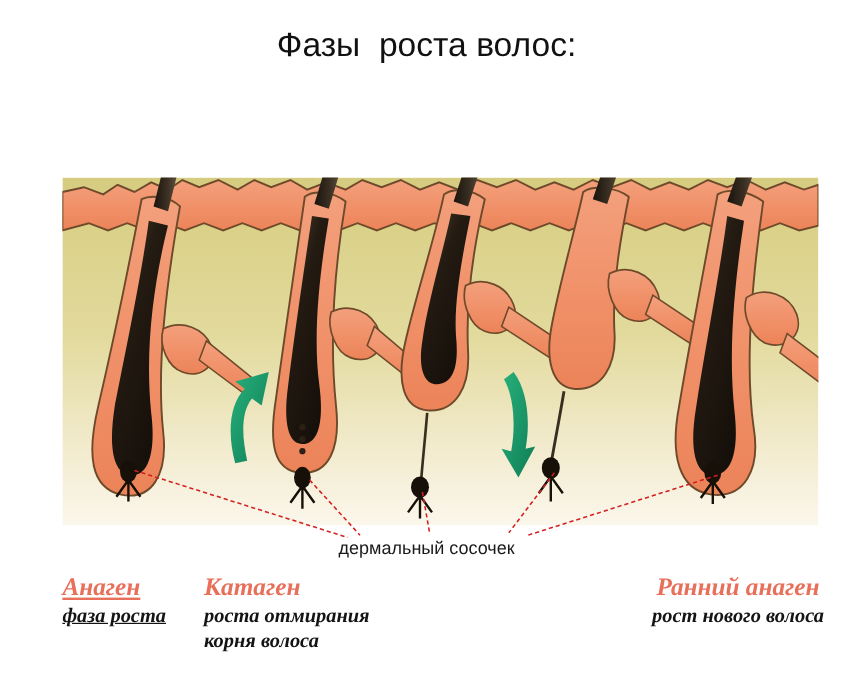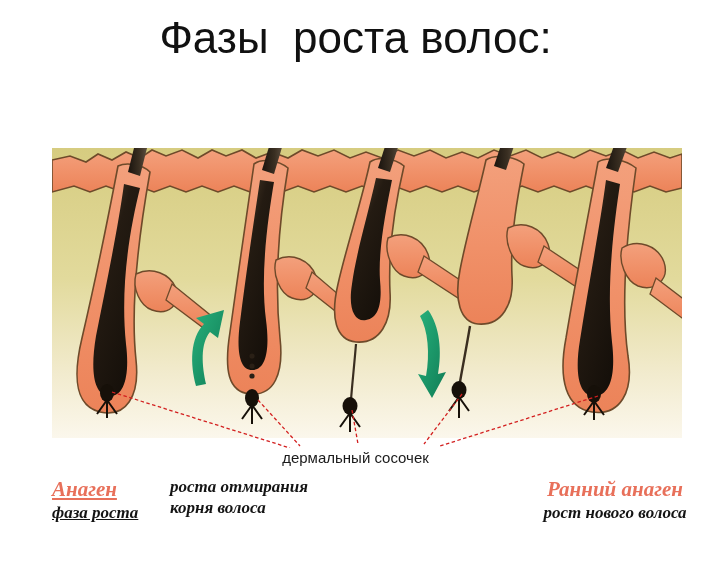--- a/index.html
+++ b/index.html
@@ -6,21 +6,21 @@
   body{
     width:711px;height:577px;position:relative;overflow:hidden;
     font-family:"Liberation Sans", sans-serif;
   }
 
   
   #title{
     position:absolute;left:0;top:10px;width:711px;
     text-align:center;
     font-family:"Liberation Sans", sans-serif;
-    font-size:44px;line-height:56px;font-weight:400;
+    font-size:28px;line-height:56px;font-weight:400;
     color:#111111;
     letter-spacing:0px;
     white-space:pre;
   }
 
   
   #illus{
     position:absolute;left:0;top:88px;width:711px;height:360px;
   }
   #illus svg{display:block;width:711px;height:360px;}
@@ -256,20 +256,21 @@
 <div id="papilla-caption">дермальный сосочек</div>
 
 <div id="legend">
 
   <div class="leg l0">
     <span class="head">Анаген</span>
     <span class="sub">фаза роста</span>
   </div>
 
   <div class="leg l1">
+    <span class="head">Катаген</span>
     <span class="sub">роста отмирания
 корня волоса</span>
   </div>
 
 
   <div class="leg l3">
     <span class="head">Ранний анаген</span>
     <span class="sub">рост нового волоса</span>
   </div>
 

